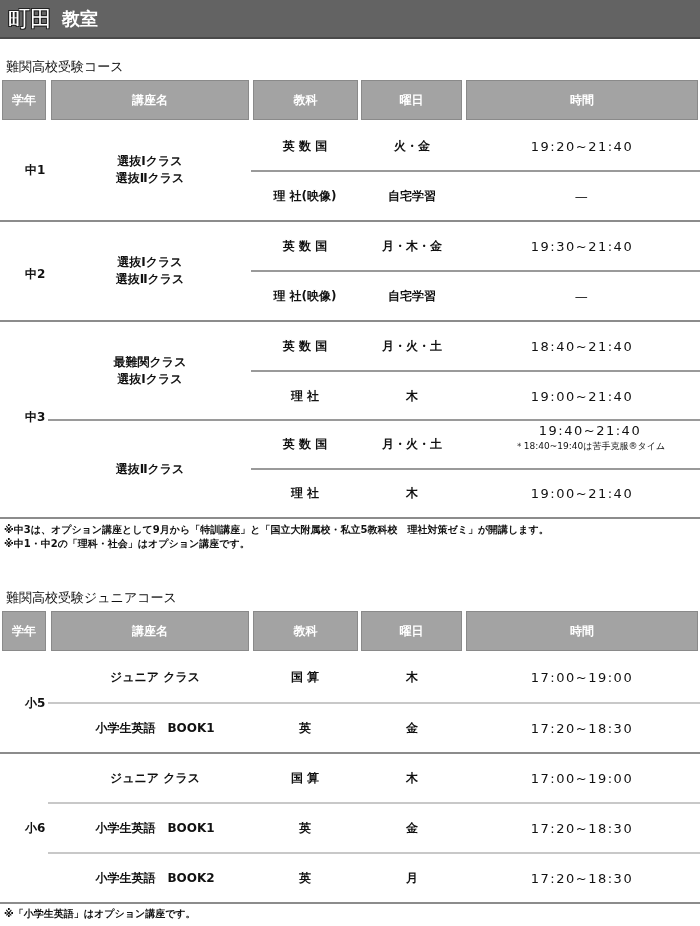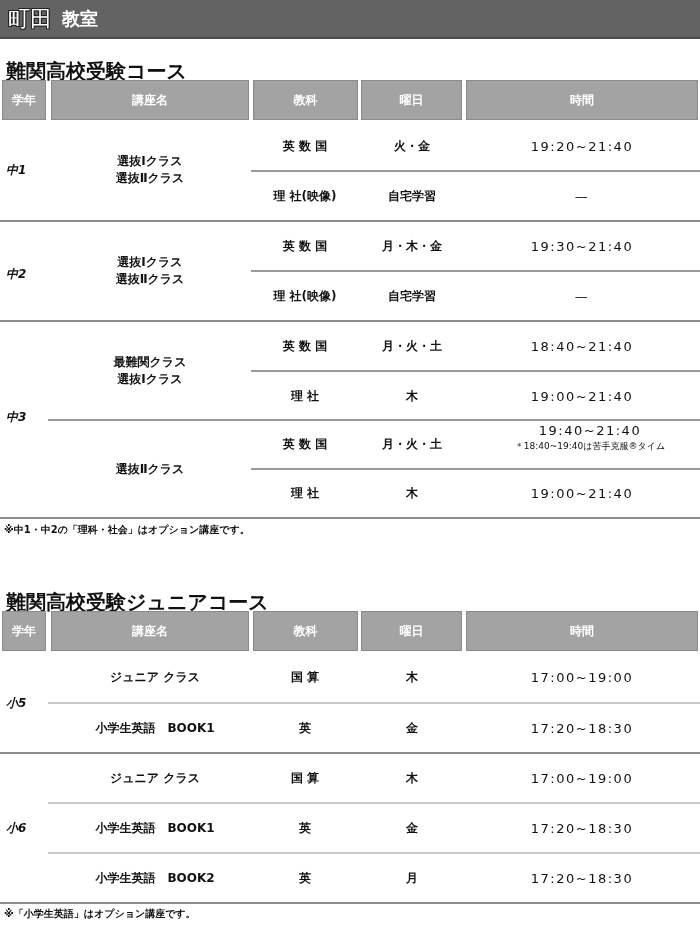--- a/index.html
+++ b/index.html
@@ -7,27 +7,27 @@
   body { font-family: "DejaVu Sans", "Liberation Sans", sans-serif; color: #111; position: relative; }
 
   .title-bar {
     position: absolute; left: 0; top: 0; width: 700px; height: 39px;
     background: #636363; border-bottom: 2px solid #4a4a4a;
     display: flex; align-items: center; padding-left: 8px;
   }
   .title-bar .t1 { color: #fff; font-weight: normal; font-size: 22px; text-shadow: 1px 1px 0 #222, -1px -1px 0 #222, 1px -1px 0 #222, -1px 1px 0 #222; }
   .title-bar .t2 { color: #fff; font-weight: bold; font-size: 18px; margin-left: 10px; }
 
-  .section-title { position: absolute; left: 6px; font-size: 20px; font-weight: bold; color: #111; }
+  .section-title { position: absolute; left: 6px; font-size: 13px; font-weight: normal; color: #111; }
 
   .hdr { position: absolute; height: 40px; background: #a3a3a3; border: 1px solid #8a8a8a;
     color: #fff; font-size: 12px; font-weight: bold; display: flex; align-items: center; justify-content: center; }
 
   .cell { position: absolute; font-size: 12px; font-weight: bold; color: #111; display: flex; align-items: center; justify-content: center; white-space: nowrap; }
-  .cell.grade { justify-content: flex-start; padding-left: 6px; font-style: italic; }
+  .cell.grade { justify-content: flex-start; padding-left: 25px; }
   .time { letter-spacing: 1.5px; font-weight: normal; font-size: 13px; }
   .course { flex-direction: column; line-height: 17px; }
   .note-small { font-size: 9px; font-weight: normal; letter-spacing: 0; margin-top: 2px; }
   .two-line { flex-direction: column; }
 
   .line { position: absolute; height: 2px; background: #8c8c8c; }
   .line.thin { height: 2px; background: #9a9a9a; }
   .line.light { height: 2px; background: #c8c8c8; }
 
   .notes { position: absolute; left: 4px; font-size: 10px; font-weight: bold; line-height: 13.5px; color: #111; white-space: nowrap; }
@@ -123,20 +123,21 @@
   <div class="line thin" style="left:251px; top:468px; width:449px;"></div>
   <div>
     <div class="cell" style="left:250px; top:470px; width:110px; height:47px;">理 社</div>
     <div class="cell" style="left:360px; top:470px; width:104px; height:47px;">木</div>
     <div class="cell time" style="left:464px; top:470px; width:236px; height:47px;">19:00~21:40</div>
   </div>
 </div>
 <div class="line" style="left:0; top:517px; width:700px;"></div>
 
 <div class="notes" style="top:523px;">
+  <div>※中3は、オプション講座として9月から「特訓講座」と「国立大附属校・私立5教科校　理社対策ゼミ」が開講します。</div>
   <div>※中1・中2の「理科・社会」はオプション講座です。</div>
 </div>
 
 <div class="section-title" style="top:589px;">難関高校受験ジュニアコース</div>
 
 <div>
   <div class="hdr" style="left:2px; top:611px; width:44px;">学年</div>
   <div class="hdr" style="left:51px; top:611px; width:198px;">講座名</div>
   <div class="hdr" style="left:253px; top:611px; width:105px;">教科</div>
   <div class="hdr" style="left:361px; top:611px; width:101px;">曜日</div>

